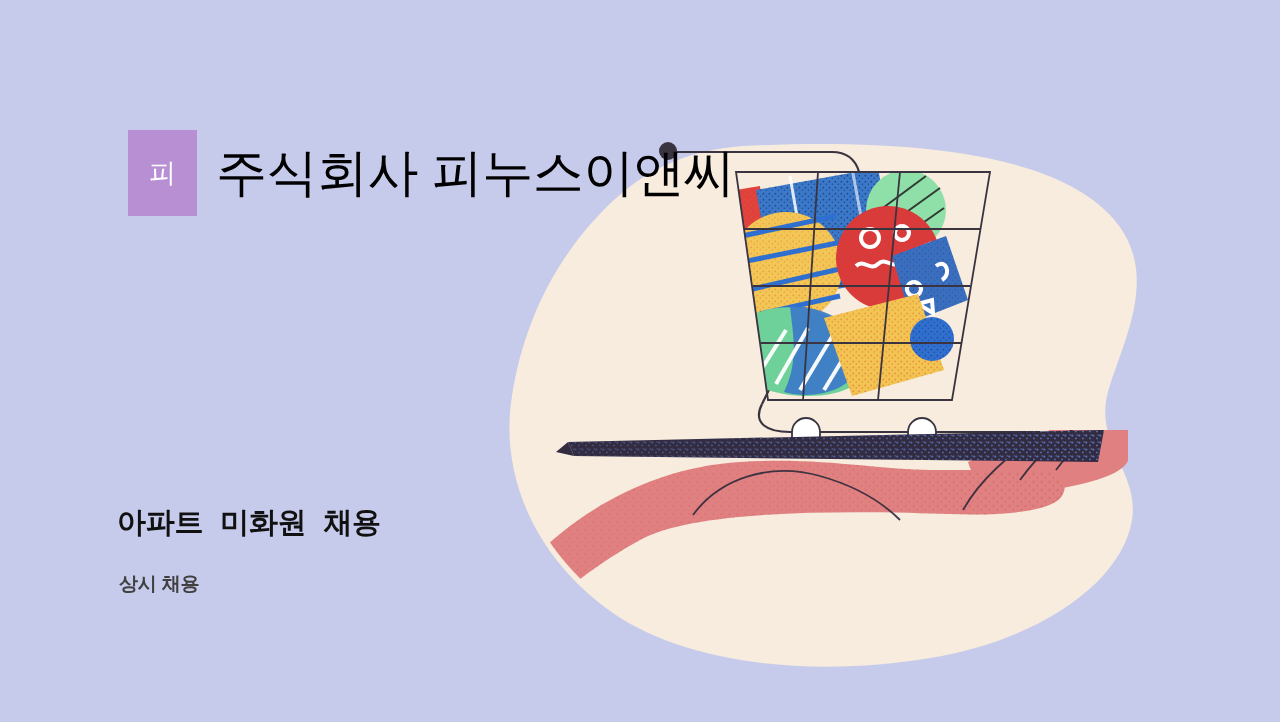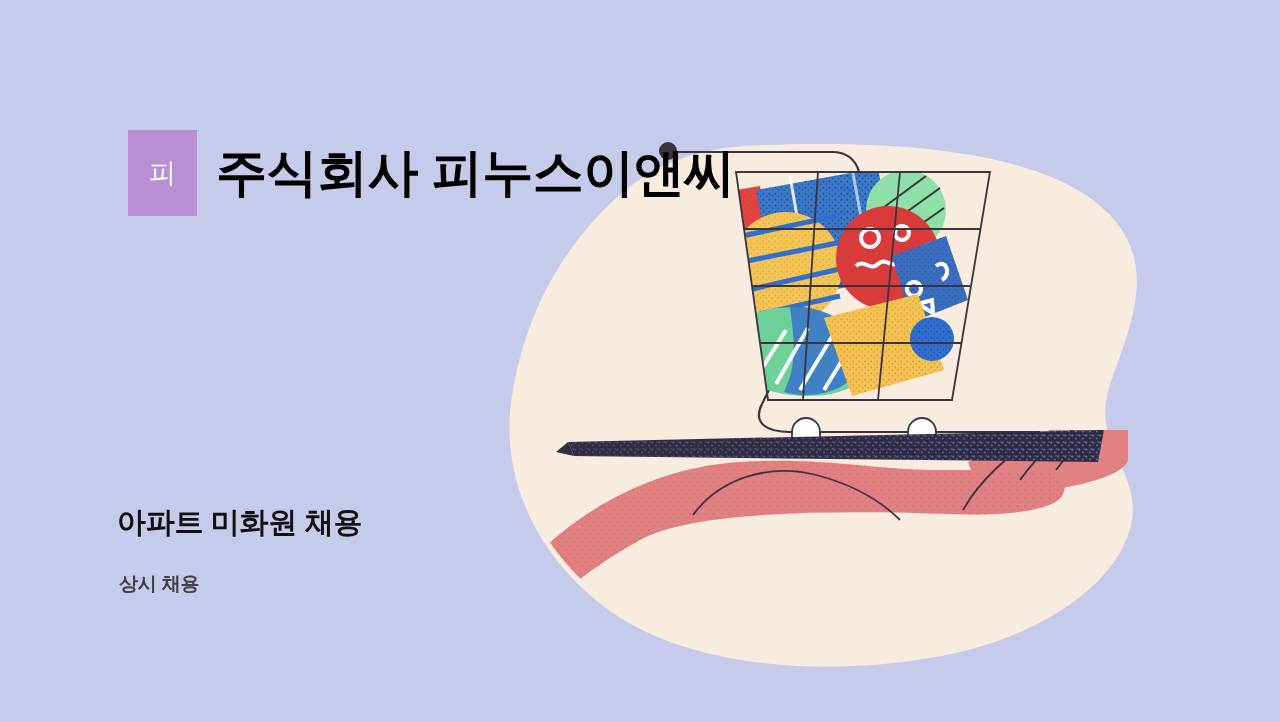--- a/index.html
+++ b/index.html
@@ -28,29 +28,29 @@
     background:#b98fd4;
     display:flex;align-items:center;justify-content:center;
     flex:0 0 auto;
   }
   #logo-badge-text{
     color:#ffffff;font-size:27px;font-weight:400;
     line-height:1;letter-spacing:0;
   }
   #company-name{
     margin-left:19px;
-    font-size:51px;font-weight:700;color:#000000;
+    font-size:51px;font-weight:400;color:#000000;
     line-height:86px;white-space:nowrap;
     letter-spacing:-0.5px;
   }
   
   #job-title{
     position:absolute;left:117px;top:503px;
     font-size:29px;font-weight:700;color:#111111;
-    white-space:nowrap;letter-spacing:-0.3px;
+    white-space:nowrap;letter-spacing:-0.3px;font-family:Liberation Mono, monospace;
   }
   #job-subtitle{
     position:absolute;left:119px;top:571px;
     font-size:19px;font-weight:700;color:#404040;
     white-space:nowrap;letter-spacing:-0.2px;
   }
 </style>
 </head>
 <body>
 

